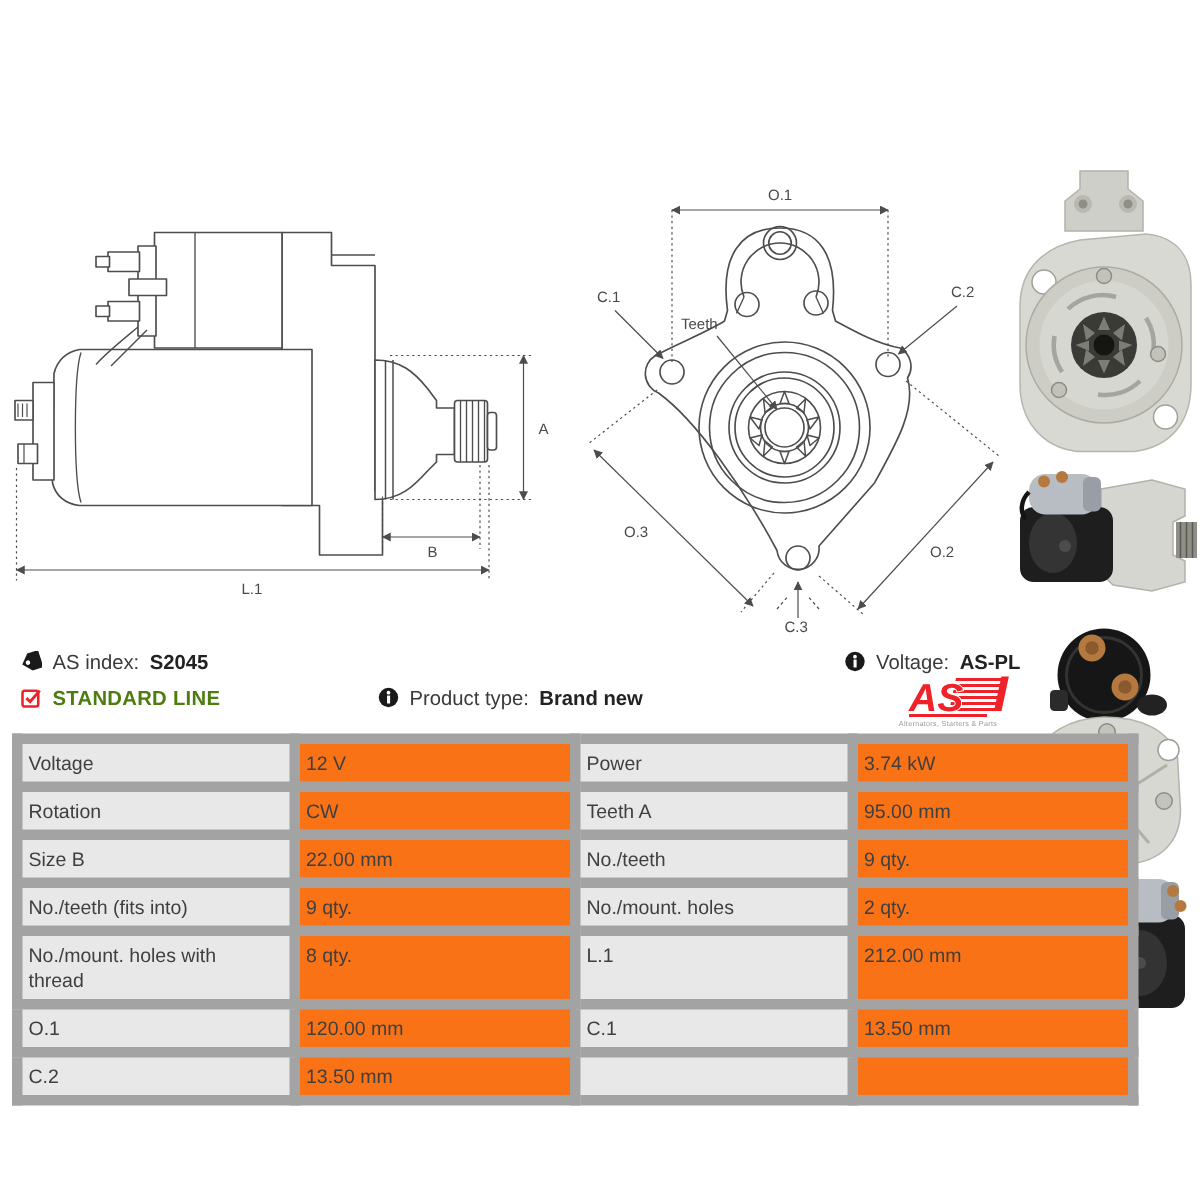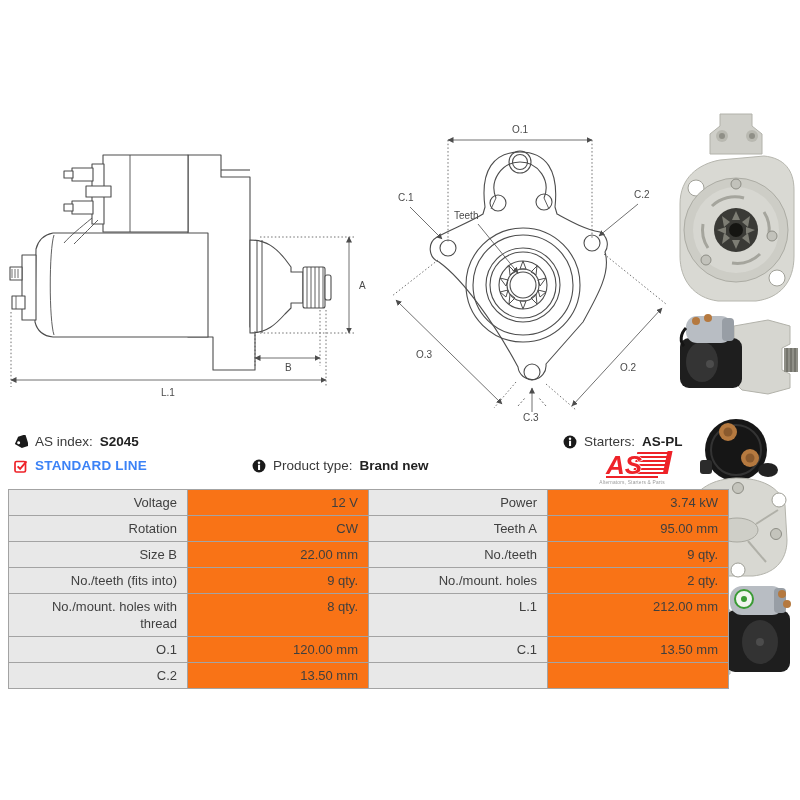--- a/index.html
+++ b/index.html
@@ -1,28 +1,28 @@
 <!DOCTYPE html>
 <html><head>
 <meta charset="utf-8">
 <style>
   html,body{margin:0;padding:0;background:#fff;}
   .page{position:relative;width:800px;height:800px;background:#fff;overflow:hidden;
         font-family:"Liberation Sans",sans-serif;color:#3f3f3f;}
   .abs{position:absolute;}
   
-  .info-item{position:absolute;display:flex;align-items:flex-end;gap:7px;
+  .info-item{position:absolute;display:flex;align-items:flex-start;gap:7px;
              font-size:13.5px;color:#3a3a3a;white-space:nowrap;}
   .info-item b{font-weight:bold;color:#222;}
-  .red{color:#3b82f6;font-weight:bold;letter-spacing:.2px;}
+  .red{color:#4d7c0f;font-weight:bold;letter-spacing:.2px;}
   .icon{display:inline-block;line-height:0;}
   
   table.spec{position:absolute;left:8px;top:489px;width:660px;border-collapse:collapse;
              table-layout:fixed;font-size:13px;color:#3f3f3f;}
-  table.spec td{border:1px solid #a3a3a3;padding:4px 10px 4px 4px;text-align:right;
+  table.spec td{border:7px solid #a3a3a3;padding:4px 10px 4px 4px;
                 vertical-align:top;line-height:17px;}
   td.lab{background:#e8e8e8;width:164px;}
   td.val{background:#f97316;width:166px;}
   
   svg text{font-family:"Liberation Sans",sans-serif;}
   .dwg text{fill:#4a4a4a;font-size:10px;}
   .logo-tagline{fill:#9a9a9a;font-size:4.8px;letter-spacing:.2px;}
 </style>
 </head>
 <body>
@@ -313,21 +313,21 @@
   </div>
 
   <div class="info-item" style="left:563px;top:434px;">
     <span class="icon">
       <svg width="14" height="14" viewBox="0 0 13 13">
         <circle cx="6.5" cy="6.5" r="6" fill="#1a1a1a"></circle>
         <rect x="5.6" y="5.3" width="1.9" height="4.9" fill="#fff"></rect>
         <circle cx="6.5" cy="3.5" r="1.15" fill="#fff"></circle>
         </svg>
     </span>
-    <span>Starters:</span>
+    <span>Voltage:</span>
     <b>AS-PL</b>
   </div>
 
   <svg class="abs" style="left:594px;top:449px;" width="82" height="38" viewBox="0 0 82 38">
     <g transform="skewX(-12)">
       <rect x="44" y="3" width="32" height="2" fill="#ee2228"></rect>
       <rect x="44" y="7" width="32" height="2" fill="#ee2228"></rect>
       <rect x="44" y="11" width="32" height="2" fill="#ee2228"></rect>
       <rect x="44" y="15" width="32" height="2" fill="#ee2228"></rect>
       <rect x="44" y="19" width="32" height="2" fill="#ee2228"></rect>

